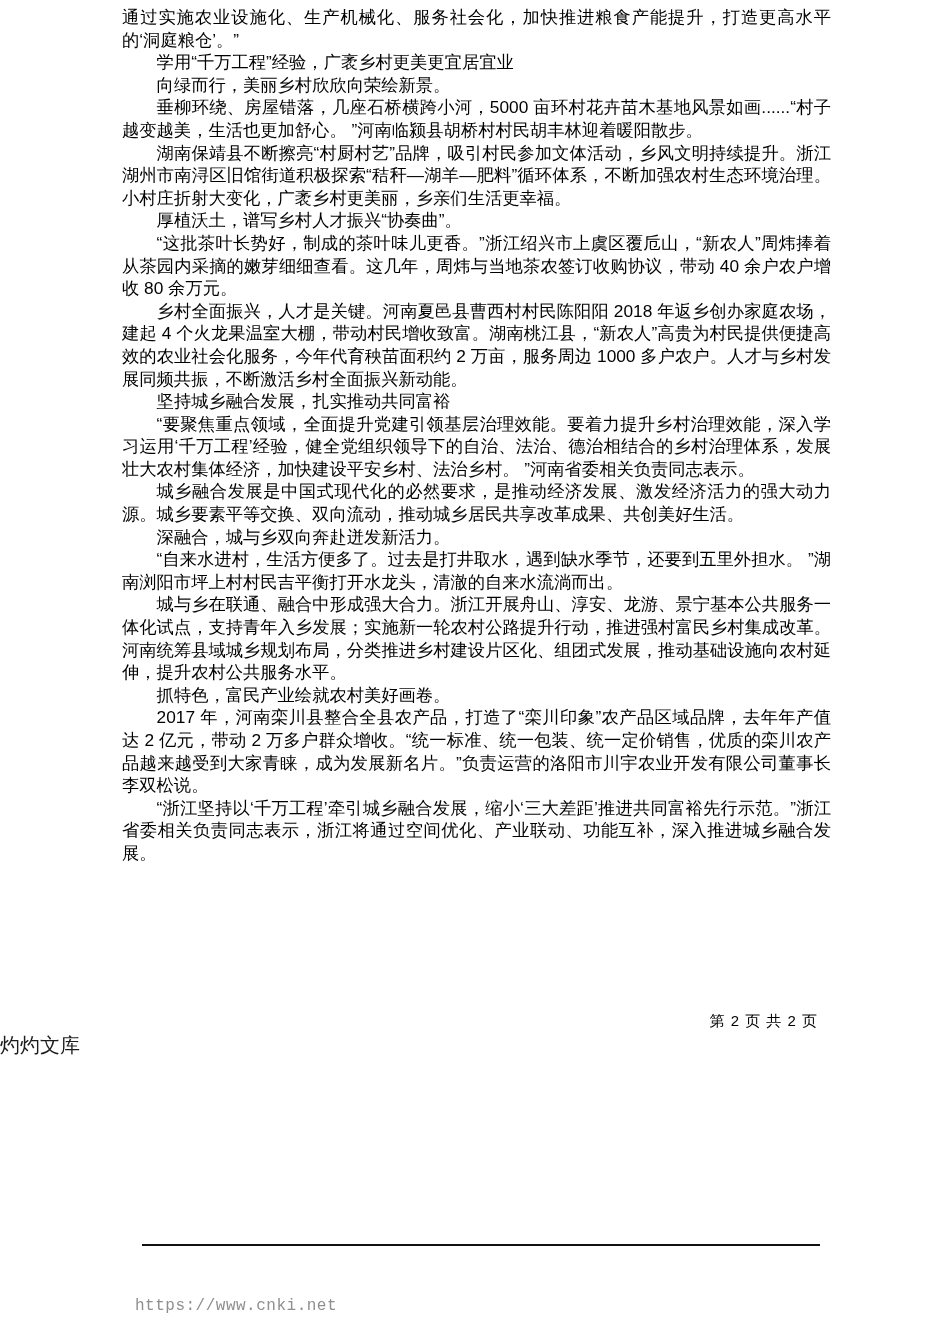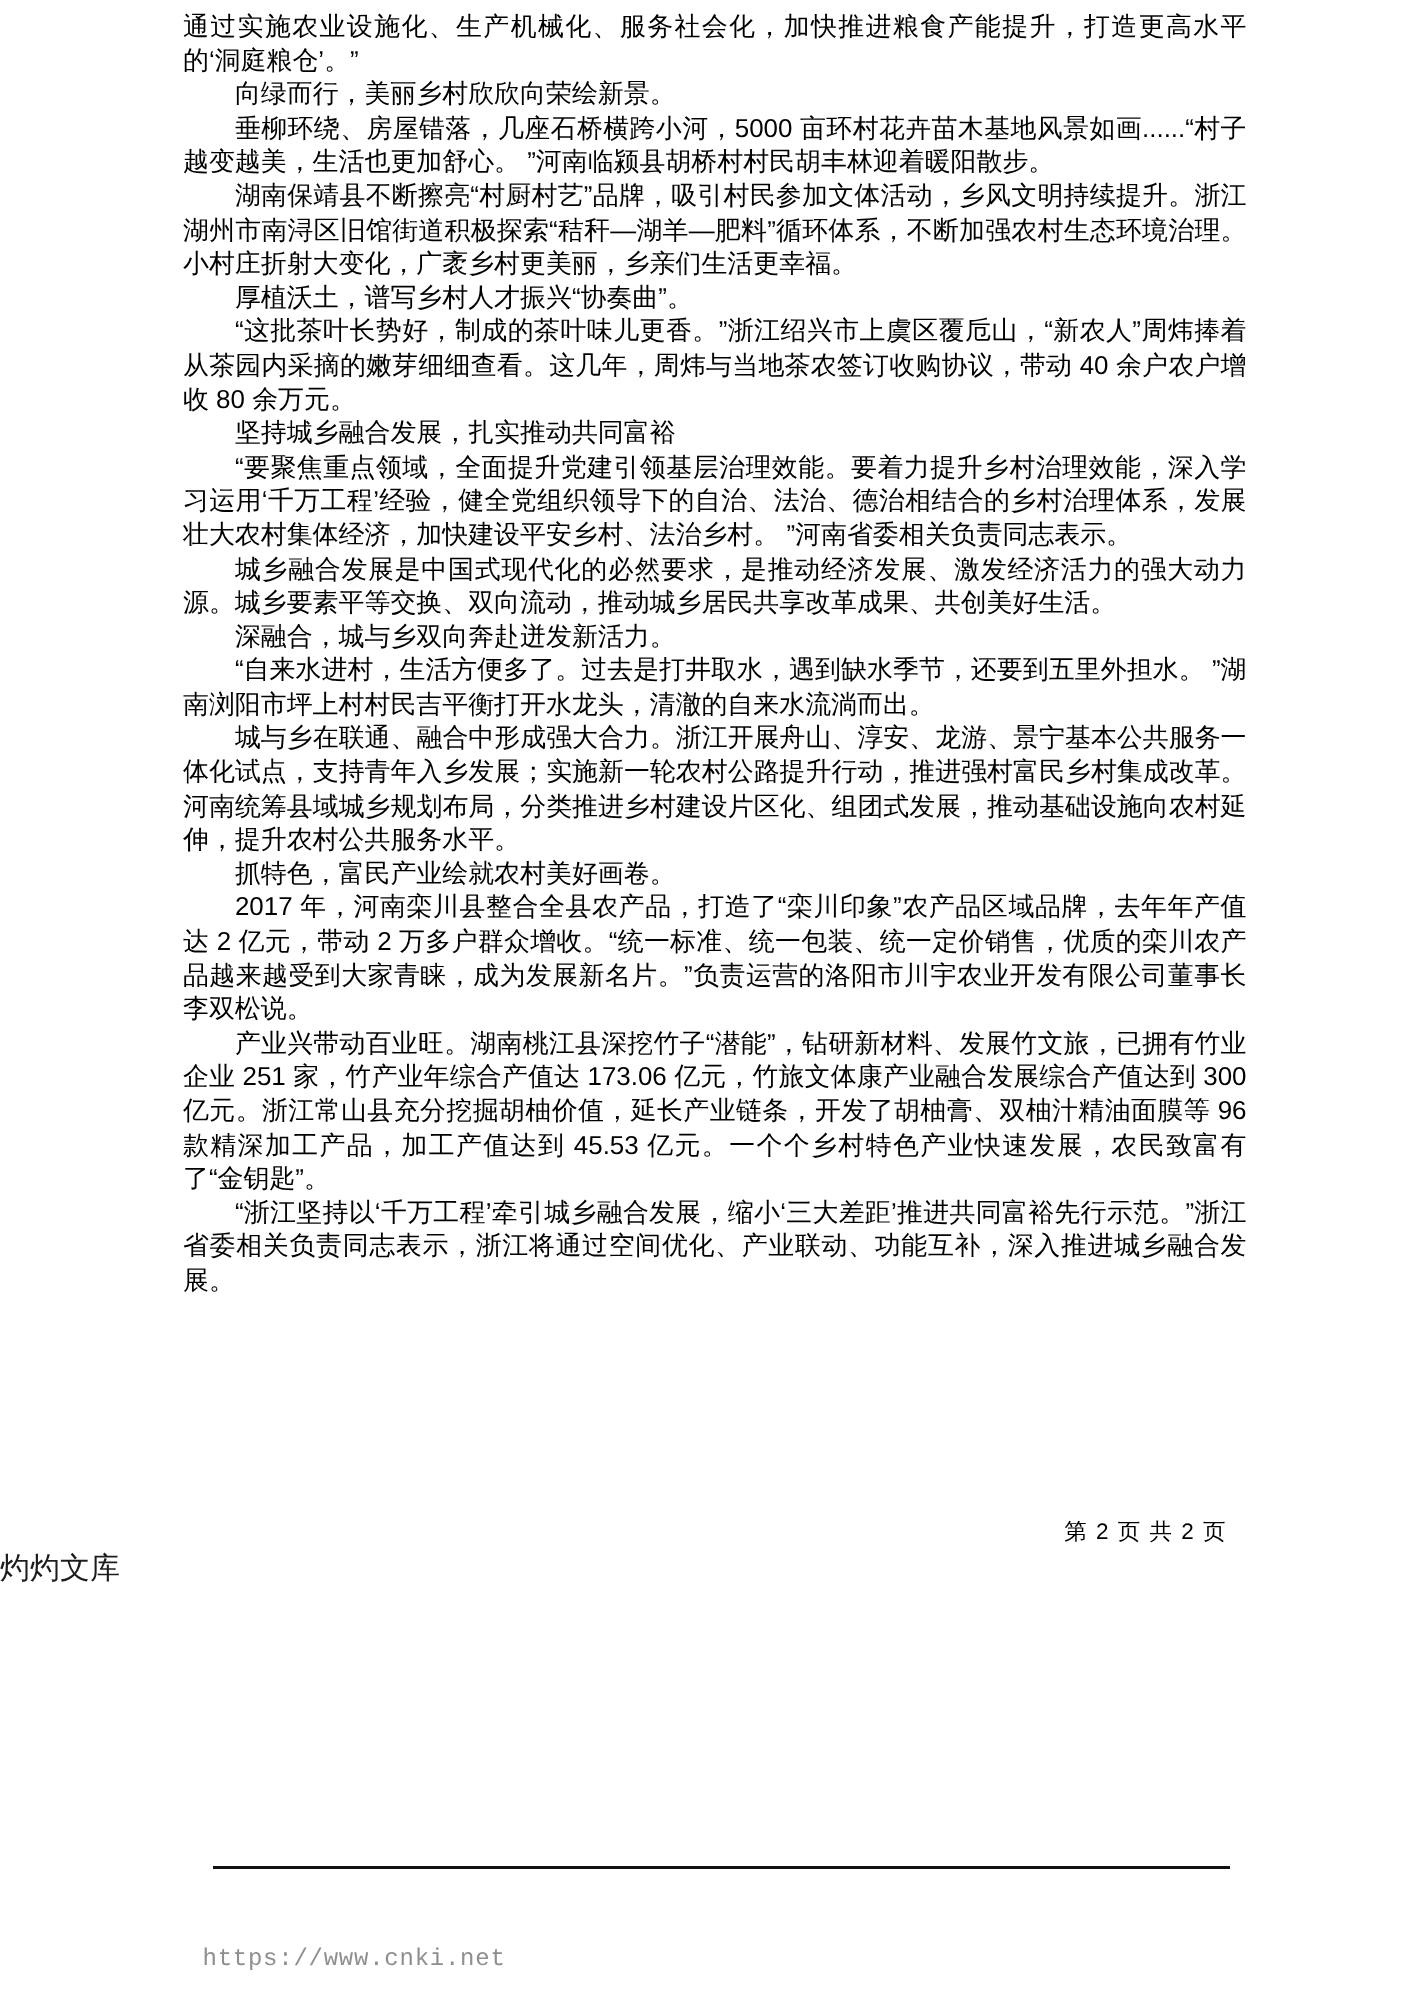--- a/index.html
+++ b/index.html
@@ -62,34 +62,35 @@
     letter-spacing: 0.5px;
   }
 </style>
 </head>
 <body style="--page_bg: #ffffff; --body_text: #000000; --watermark_color: #1c1c1c; --divider_color: #111111; --brand_color: #a9a9a9; --url_color: #8f8f8f;">
 
 <div class="page">
 
   <div class="content" id="doc-body">
       <p class="para">通过实施农业设施化、生产机械化、服务社会化，加快推进粮食产能提升，打造更高水平的‘洞庭粮仓’。”</p>
+      <p class="para indent">学用“千万工程”经验，广袤乡村更美更宜居宜业</p>
       <p class="para indent">向绿而行，美丽乡村欣欣向荣绘新景。</p>
       <p class="para indent">垂柳环绕、房屋错落，几座石桥横跨小河，5000 亩环村花卉苗木基地风景如画......“村子越变越美，生活也更加舒心。 ”河南临颍县胡桥村村民胡丰林迎着暖阳散步。</p>
       <p class="para indent">湖南保靖县不断擦亮“村厨村艺”品牌，吸引村民参加文体活动，乡风文明持续提升。浙江湖州市南浔区旧馆街道积极探索“秸秆—湖羊—肥料”循环体系，不断加强农村生态环境治理。小村庄折射大变化，广袤乡村更美丽，乡亲们生活更幸福。</p>
       <p class="para indent">厚植沃土，谱写乡村人才振兴“协奏曲”。</p>
       <p class="para indent">“这批茶叶长势好，制成的茶叶味儿更香。”浙江绍兴市上虞区覆卮山，“新农人”周炜捧着从茶园内采摘的嫩芽细细查看。这几年，周炜与当地茶农签订收购协议，带动 40 余户农户增收 80 余万元。</p>
+      <p class="para indent">乡村全面振兴，人才是关键。河南夏邑县曹西村村民陈阳阳 2018 年返乡创办家庭农场，建起 4 个火龙果温室大棚，带动村民增收致富。湖南桃江县，“新农人”高贵为村民提供便捷高效的农业社会化服务，今年代育秧苗面积约 2 万亩，服务周边 1000 多户农户。人才与乡村发展同频共振，不断激活乡村全面振兴新动能。</p>
       <p class="para indent">坚持城乡融合发展，扎实推动共同富裕</p>
       <p class="para indent">“要聚焦重点领域，全面提升党建引领基层治理效能。要着力提升乡村治理效能，深入学习运用‘千万工程’经验，健全党组织领导下的自治、法治、德治相结合的乡村治理体系，发展壮大农村集体经济，加快建设平安乡村、法治乡村。 ”河南省委相关负责同志表示。</p>
       <p class="para indent">城乡融合发展是中国式现代化的必然要求，是推动经济发展、激发经济活力的强大动力源。城乡要素平等交换、双向流动，推动城乡居民共享改革成果、共创美好生活。</p>
       <p class="para indent">深融合，城与乡双向奔赴迸发新活力。</p>
       <p class="para indent">“自来水进村，生活方便多了。过去是打井取水，遇到缺水季节，还要到五里外担水。 ”湖南浏阳市坪上村村民吉平衡打开水龙头，清澈的自来水流淌而出。</p>
       <p class="para indent">城与乡在联通、融合中形成强大合力。浙江开展舟山、淳安、龙游、景宁基本公共服务一体化试点，支持青年入乡发展；实施新一轮农村公路提升行动，推进强村富民乡村集成改革。河南统筹县域城乡规划布局，分类推进乡村建设片区化、组团式发展，推动基础设施向农村延伸，提升农村公共服务水平。</p>
       <p class="para indent">抓特色，富民产业绘就农村美好画卷。</p>
       <p class="para indent">2017 年，河南栾川县整合全县农产品，打造了“栾川印象”农产品区域品牌，去年年产值达 2 亿元，带动 2 万多户群众增收。“统一标准、统一包装、统一定价销售，优质的栾川农产品越来越受到大家青睐，成为发展新名片。”负责运营的洛阳市川宇农业开发有限公司董事长李双松说。</p>
-      <p class="para indent">产业兴带动百业旺。湖南桃江县深挖竹子“潜能”，钻研新材料、发展竹文旅，已拥有竹业企业 251 家，竹产业年综合产值达 173.06 亿元，竹旅文体康产业融合发展综合产值达到 300 亿元。浙江常山县充分挖掘胡柚价值，延长产业链条，开发了胡柚膏、双柚汁精油面膜等 96 款精深加工产品，加工产值达到 45.53 亿元。一个个乡村特色产业快速发展，农民致富有了“金钥匙”。</p>
       <p class="para indent">“浙江坚持以‘千万工程’牵引城乡融合发展，缩小‘三大差距’推进共同富裕先行示范。”浙江省委相关负责同志表示，浙江将通过空间优化、产业联动、功能互补，深入推进城乡融合发展。</p>
     </div>
 
   <div class="page-num">第 2 页 共 2 页</div>
 
   <div class="watermark">灼灼文库</div>
 
   <div class="divider"></div>
 
   <div class="brand">中国知网</div>

